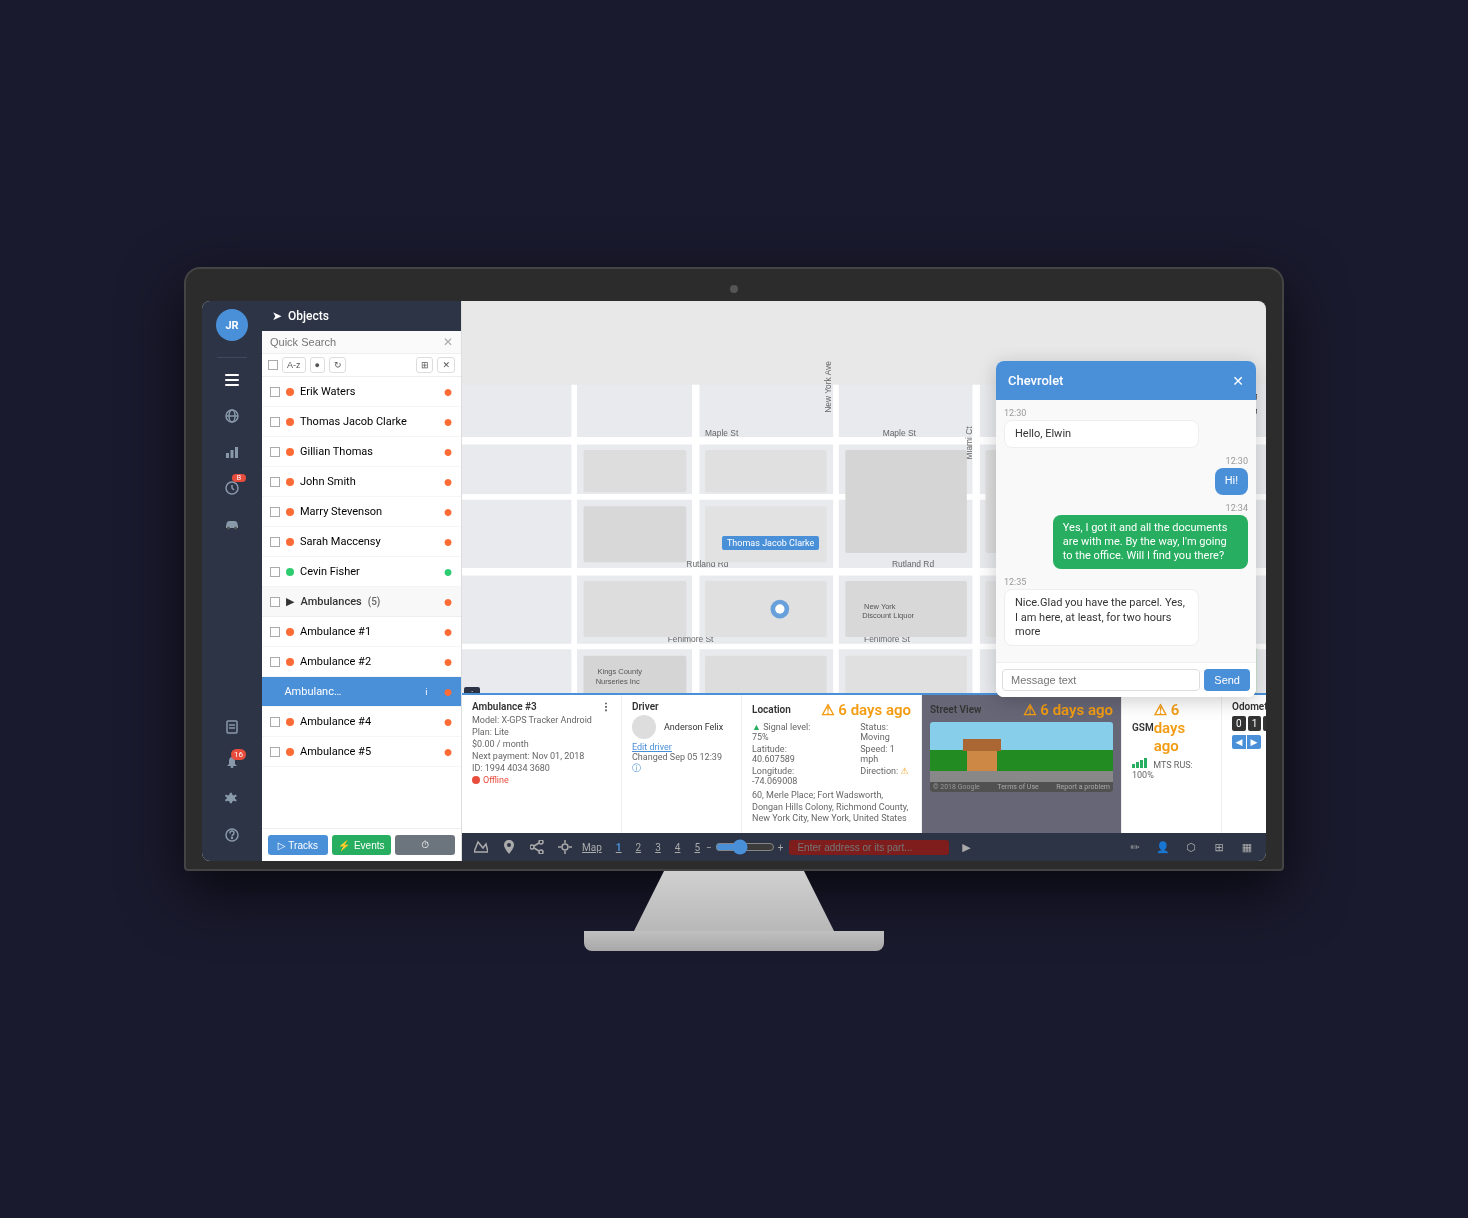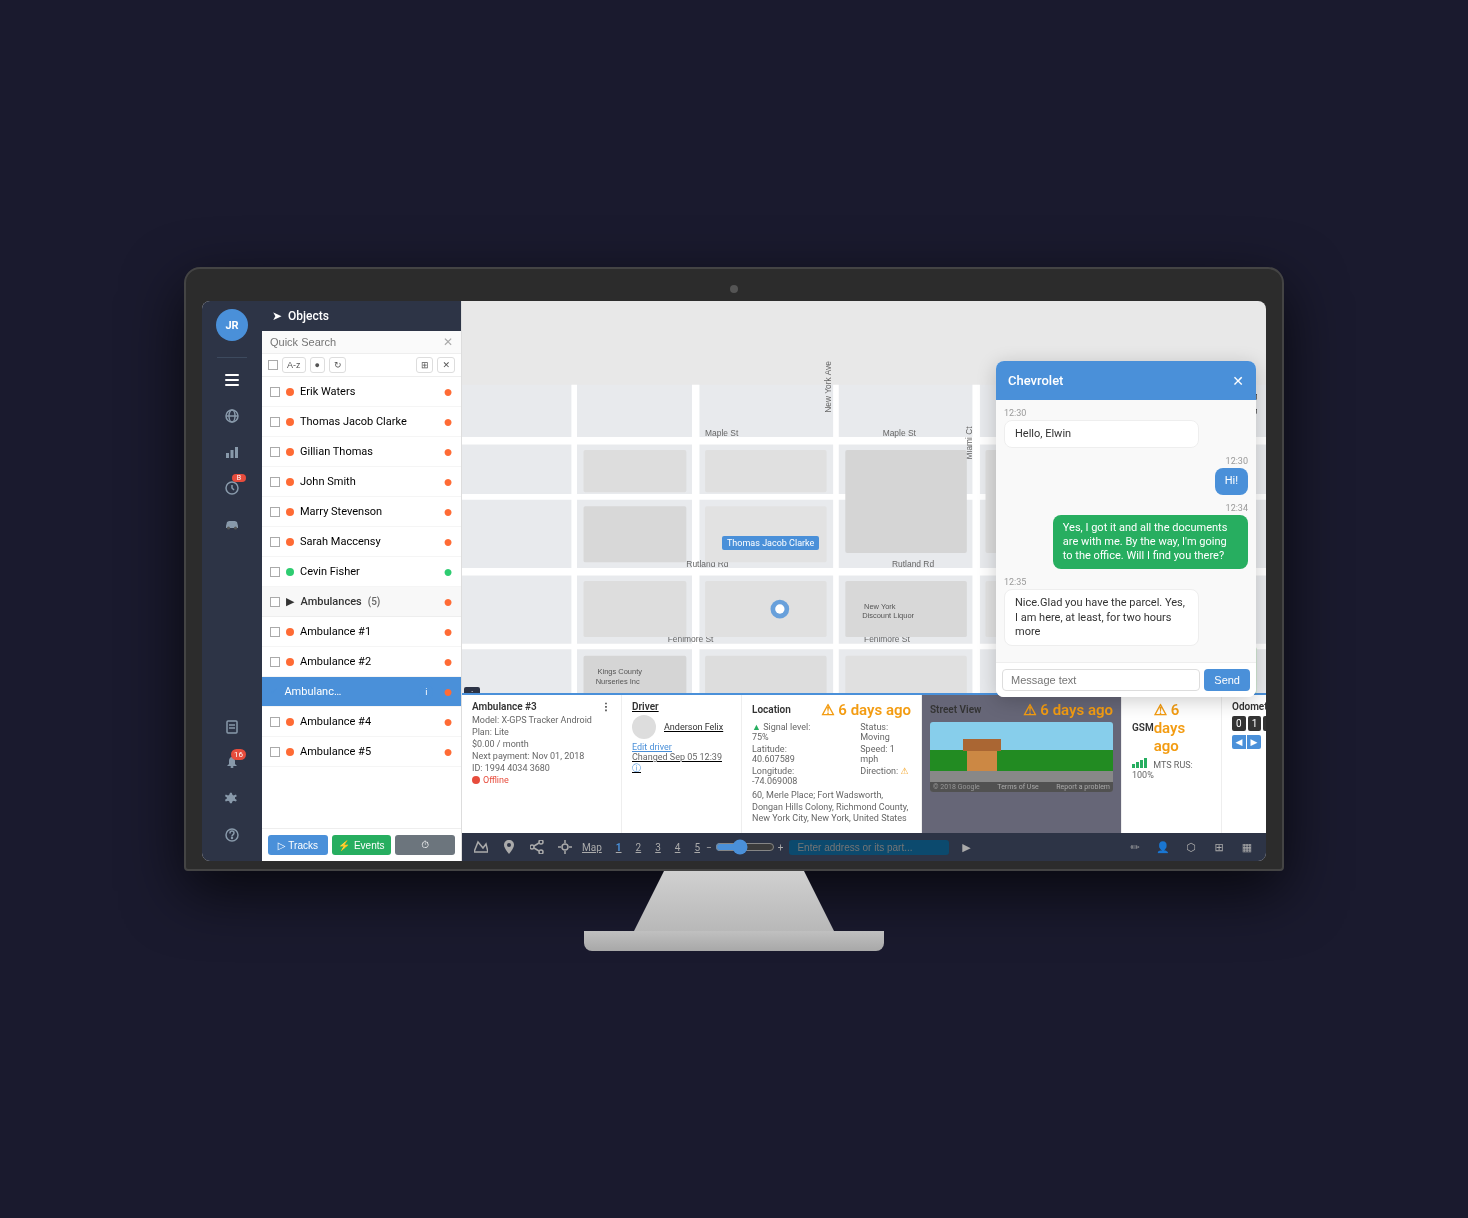--- a/index.html
+++ b/index.html
@@ -551,21 +551,21 @@
 
     .zoom-slider {
       display: flex;
       align-items: center;
       gap: 3px;
       color: #aaa;
       font-size: 10px;
     }
 
     .address-input {
-      background: #0c4a6e;
+      background: #7f1d1d;
       border: none;
       border-radius: 3px;
       color: #aaa;
       font-size: 10px;
       padding: 2px 8px;
       width: 160px;
       outline: none;
     }
 
     .bt-spacer { flex: 1; }
@@ -910,21 +910,21 @@
               <div class="bp-subtitle">Plan: Lite</div>
               <div class="bp-subtitle">$0.00 / month</div>
               <div class="bp-subtitle">Next payment: Nov 01, 2018</div>
               <div class="bp-subtitle">ID: 1994 4034 3680</div>
               <div style="display:flex; align-items:center; gap:3px; margin-top:2px;">
                 <span style="width:8px; height:8px; background:#e74c3c; border-radius:50%; display:inline-block;"></span>
                 <span class="status-offline">Offline</span>
               </div>
             </div>
 
-            <div class="bp-section" style="min-width:120px;text-decoration:underline;">
+            <div class="bp-section" style="min-width:120px;">
               <div class="bp-title">Driver</div>
               <div style="display:flex; align-items:center; gap:4px; margin: 3px 0;">
                 <span class="driver-avatar"></span>
                 <span class="bp-value">Anderson Felix</span>
               </div>
               <div class="link-blue">Edit driver</div>
               <div class="bp-subtitle">
                 <span>Changed Sep 05 12:39</span>
                 <span style="color:#4a90d9;">ⓘ</span>
               </div>

